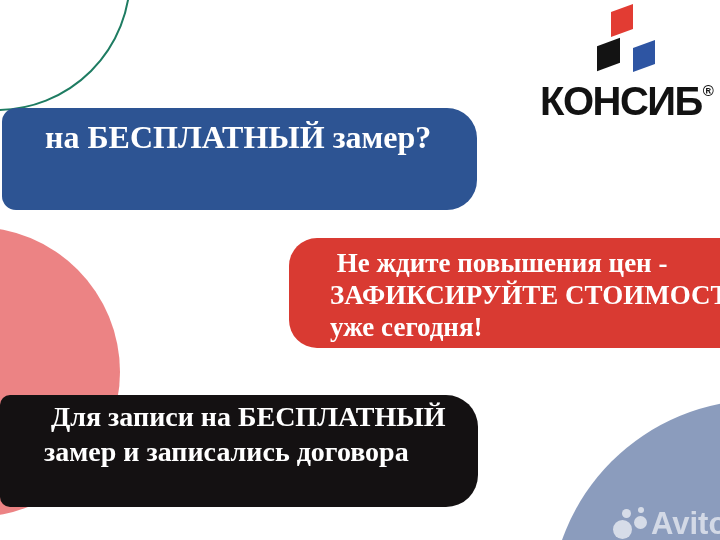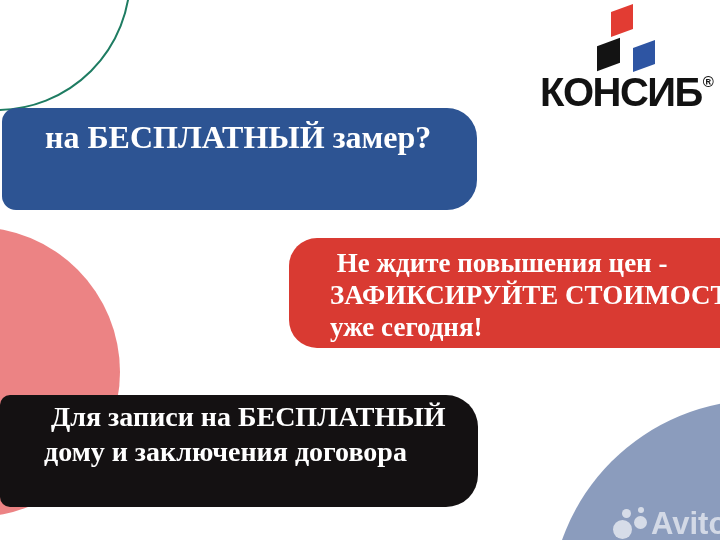--- a/index.html
+++ b/index.html
@@ -39,21 +39,21 @@
     font-size:28px;line-height:35px;padding:4px 0 0 44px;box-sizing:border-box;
   }
   
   .logo-diamond{position:absolute;transform:skewY(-20deg);}
   .logo-diamond.red{left:611px;top:8px;width:22px;height:25px;background:#e23c33;}
   .logo-diamond.black{left:597px;top:42px;width:23px;height:25px;background:#131313;}
   .logo-diamond.blue{left:633px;top:44px;width:22px;height:24px;background:#2e55a3;}
   .logo-text{
     position:absolute;left:540px;top:72px;width:170px;
     font-family:"Liberation Sans","DejaVu Sans",sans-serif;
-    font-weight:800;font-size:40px;line-height:41px;letter-spacing:-1.5px;color:#121212;
+    font-weight:800;font-size:40px;line-height:58px;letter-spacing:-1.5px;color:#121212;
     white-space:nowrap;
   }
   .logo-text .reg{
     display:inline-block;font-size:15px;letter-spacing:0;
     position:relative;top:-19px;left:1px;font-weight:700;
   }
   
   .watermark{position:absolute;left:610px;top:500px;width:110px;height:45px;}
   .wm-dot{position:absolute;border-radius:50%;background:rgba(255,255,255,0.65);}
   .wm-dot.big{left:3px;top:20px;width:19px;height:19px;}
@@ -80,21 +80,21 @@
   </div>
 
   <div class="banner banner-red">
     <div class="line"> Не ждите повышения цен -</div>
     <div class="line">ЗАФИКСИРУЙТЕ СТОИМОСТЬ</div>
     <div class="line">уже сегодня!</div>
   </div>
 
   <div class="banner banner-black">
     <div class="line"> Для записи на БЕСПЛАТНЫЙ</div>
-    <div class="line">дому и заключения договора</div>
+    <div class="line">замер и записались договора</div>
   </div>
 
   <div>
     <div class="logo-diamond red"></div>
     <div class="logo-diamond black"></div>
     <div class="logo-diamond blue"></div>
     <div class="logo-text"><span>КОНСИБ</span><span class="reg">®</span></div>
   </div>
 
   <div class="watermark">

